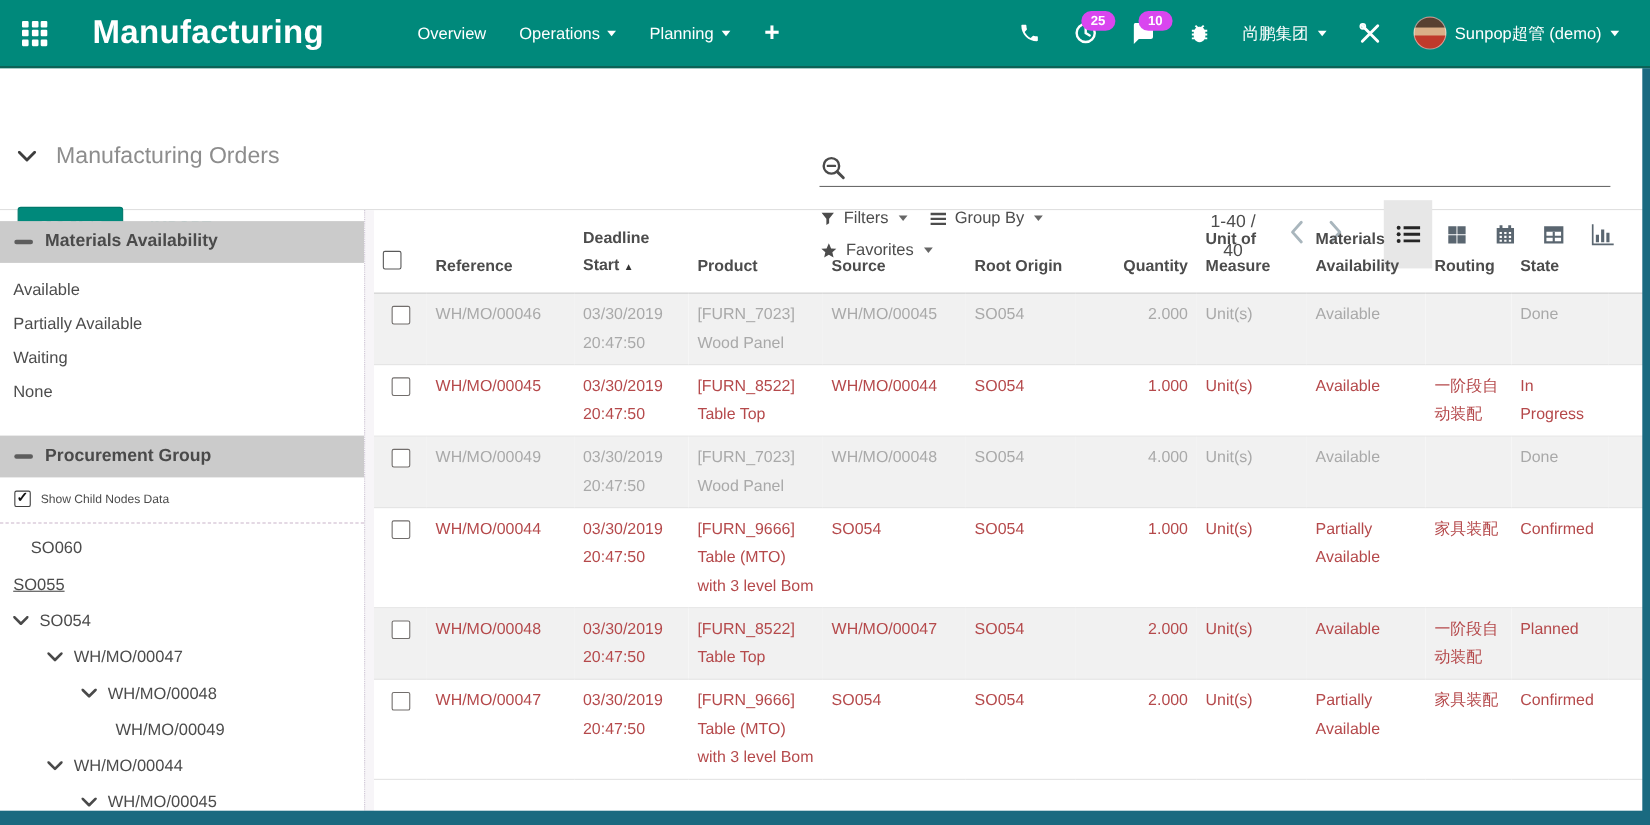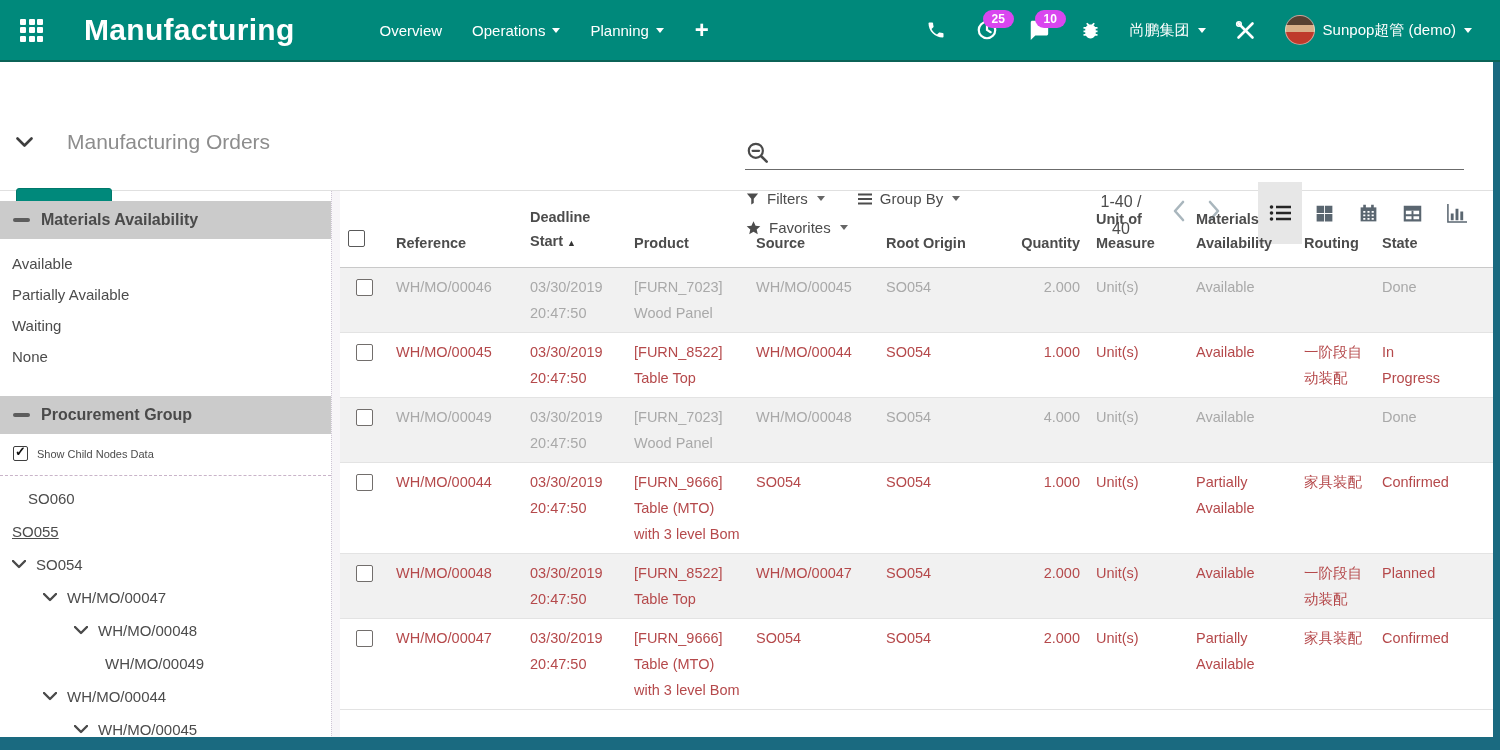--- a/index.html
+++ b/index.html
@@ -16,32 +16,32 @@
   .caret { width:0; height:0; border-left:4.5px solid transparent; border-right:4.5px solid transparent; border-top:5px solid #fff; display:inline-block; }
   .plus-item { font-size:24px; font-weight:bold; padding:0 16px; cursor:pointer; line-height:1; }
   .nav-right { margin-left:auto; display:flex; align-items:center; gap:0; padding-right:14px; }
   .icon-btn { position:relative; padding:0 15px; display:flex; align-items:center; cursor:pointer; }
   .badge { position:absolute; top:-9px; left:22px; background:#d946ef; color:#fff; font-size:12px; font-weight:bold; padding:2px 9px; border-radius:10px; line-height:14px; }
   .company-item, .user-item { display:flex; align-items:center; gap:8px; padding:0 14px; font-size:15px; cursor:pointer; white-space:nowrap; }
   .avatar { width:30px; height:30px; border-radius:50%; background:linear-gradient(180deg,#584031 0%,#584031 32%,#d9af88 32%,#d9af88 58%,#bf3a2b 58%,#bf3a2b 100%); border:1px solid rgba(255,255,255,.5); }
 
   
   .control-bar { position:relative; height:129px; border-bottom:1px solid #e0e0e0; background:#fff; }
-  .breadcrumb { position:absolute; left:16px; top:76px; transform:translateY(-50%); display:flex; align-items:center; gap:34px; top:94px; }
+  .breadcrumb { position:absolute; left:16px; top:76px; transform:translateY(-50%); display:flex; align-items:center; gap:18px; top:94px; }
   .breadcrumb { top:80px; }
   .bc-title { font-size:21px; color:#8d8d8d; }
   .btn-row { position:absolute; left:16px; top:126px; display:flex; align-items:center; gap:24px; }
   .create-btn { background:#00897b; color:#fff; font-size:14px; font-weight:bold; border:1px solid #00796b; padding:9px 18px; border-radius:3px; cursor:pointer; letter-spacing:.3px; }
   .import-btn { color:#00897b; font-size:14px; font-weight:bold; cursor:pointer; letter-spacing:.3px; }
 
   .search-box { position:absolute; left:745px; right:36px; top:74px; height:34px; border-bottom:1px solid #6b6b6b; display:flex; align-items:center; }
   .search-input { flex:1; border:none; outline:none; font-size:18px; color:#555; font-family:"Liberation Sans",sans-serif; background:transparent; }
   .search-input::placeholder { color:#bdbdbd; }
   .filters-block { position:absolute; left:745px; top:122px; font-size:15px; color:#4c4c4c; }
-  .fline { display:flex; align-items:center; height:29px; gap:32px;text-align:center; }
+  .fline { display:flex; align-items:center; height:29px; gap:20px;text-align:center; }
   .fbtn { display:flex; align-items:center; gap:7px; cursor:pointer; white-space:nowrap; }
   .caret-dk { width:0; height:0; border-left:4.5px solid transparent; border-right:4.5px solid transparent; border-top:5px solid #666; display:inline-block; margin-left:2px; }
   .pager { position:absolute; left:1082px; top:126px; width:78px; text-align:center; font-size:16px; color:#4c4c4c; line-height:27px; }
   .pg-chev { position:absolute; top:138px; cursor:pointer; }
   .pg-prev { left:1172px; } .pg-next { left:1208px; }
   .view-switcher { position:absolute; left:1258px; top:120px; display:flex; }
   .vs-btn { width:44px; height:62px; display:flex; align-items:center; justify-content:center; cursor:pointer; }
   .vs-btn.active { background:#e7e7e7; }
 
   

